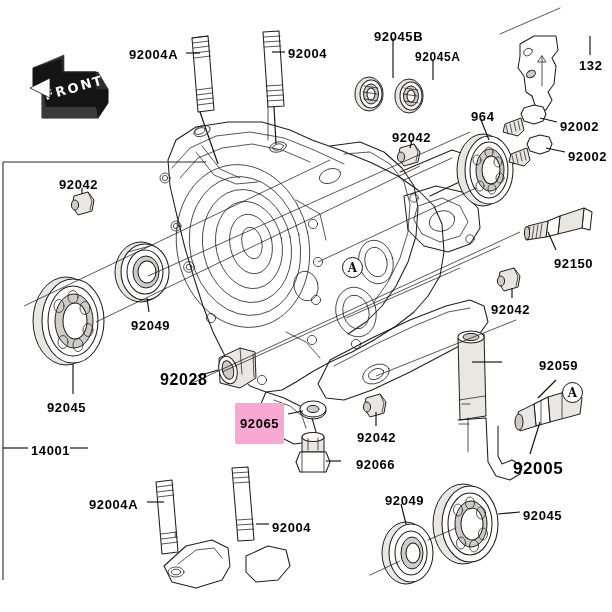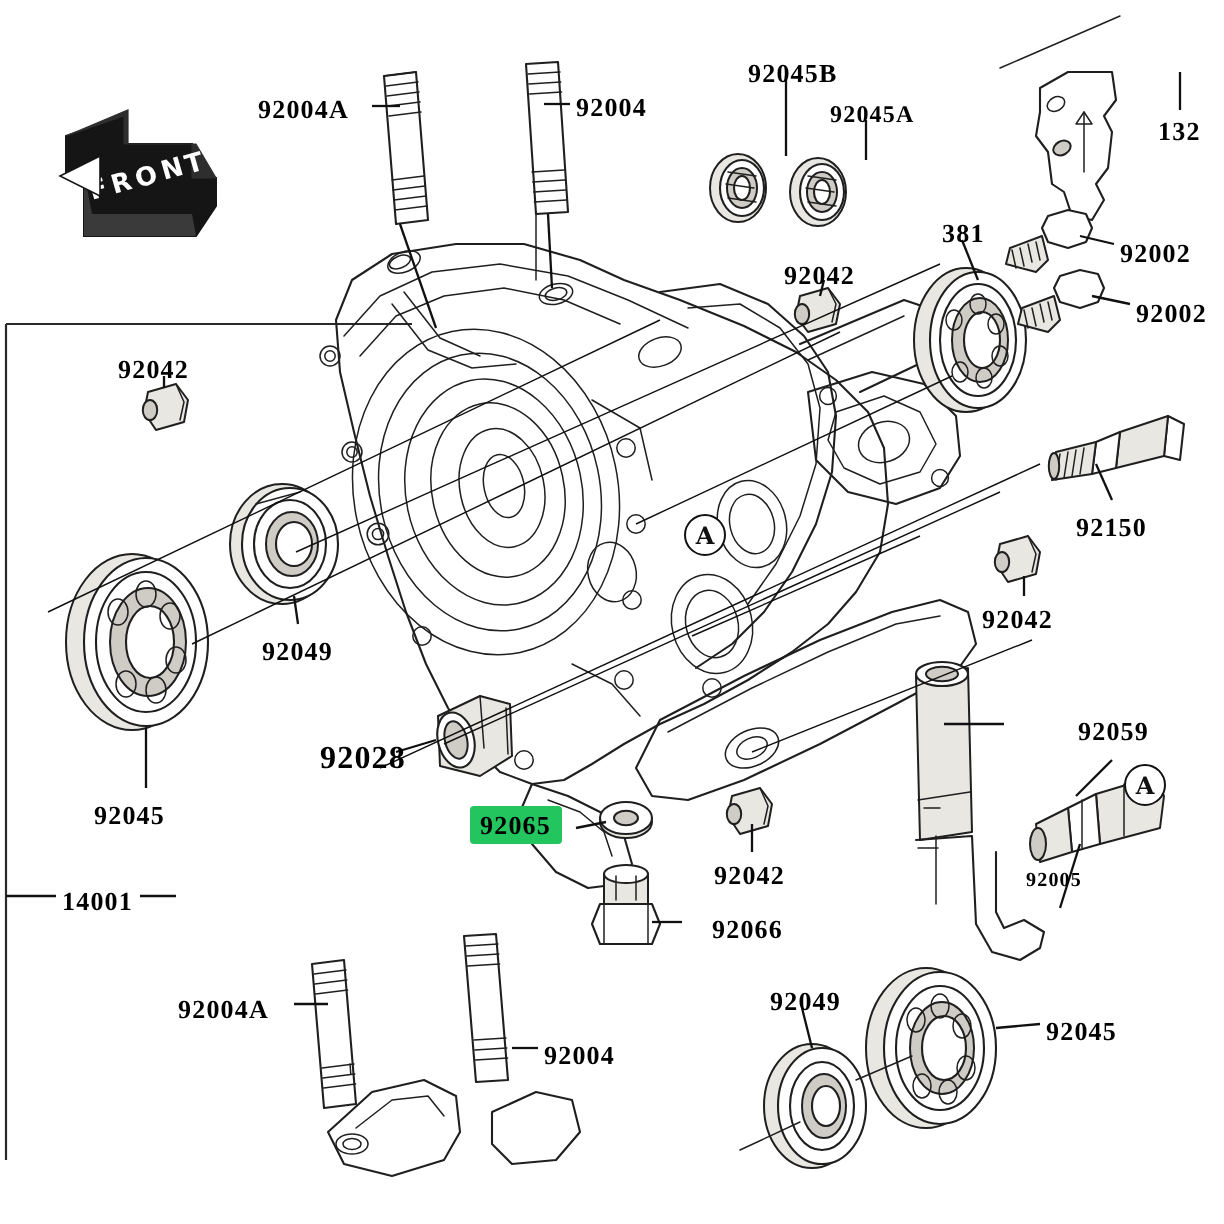--- a/index.html
+++ b/index.html
@@ -2,23 +2,23 @@
 <html><head>
 <meta charset="utf-8">
 <title>Parts Diagram</title>
 <style>
   html,body{margin:0;padding:0;background:#ffffff;}
   body{width:612px;height:612px;overflow:hidden;
        font-family:"DejaVu Sans","Liberation Sans",sans-serif;}
   #stage{position:relative;width:612px;height:612px;background:#fff;}
   #art{position:absolute;left:0;top:0;width:612px;height:612px;}
   .lbl{position:absolute;font-weight:bold;color:#000;white-space:nowrap;
-       font-family:Liberation Serif, serif;
+       font-family:Liberation Sans, sans-serif;
        letter-spacing:0.6px;line-height:1;}
-  .lbl.hl{background:#22c55e;padding:3px 5px;border-radius:2px;}
+  .lbl.hl{background:#f9a8d4;padding:14px 5px;border-radius:2px;}
   .cmark{position:absolute;width:19px;height:19px;border:1.6px solid #111;
          border-radius:50%;display:flex;align-items:center;justify-content:center;
          font-size:12px;font-weight:bold;color:#111;background:#fff;
          font-family:"DejaVu Serif","Liberation Serif",serif;}
 </style>
 </head>
 <body>
 
 <div id="stage">
 
@@ -455,36 +455,36 @@
       <path stroke-width="0.7" d="M346 318 L460 268"></path>
       <path stroke-width="0.7" d="M376 376 L516 320"></path>
     </g>
   </svg>
 
   <div class="lbl" style="left:129px;top:48px;font-size:13px;">92004A</div>
   <div class="lbl" style="left:288px;top:47px;font-size:13px;">92004</div>
   <div class="lbl" style="left:374px;top:30px;font-size:13px;">92045B</div>
   <div class="lbl" style="left:415px;top:51px;font-size:12px;">92045A</div>
   <div class="lbl" style="left:579px;top:59px;font-size:13px;">132</div>
-  <div class="lbl" style="left:471px;top:110px;font-size:13px;">381</div>
+  <div class="lbl" style="left:471px;top:110px;font-size:13px;">964</div>
   <div class="lbl" style="left:560px;top:120px;font-size:13px;">92002</div>
   <div class="lbl" style="left:568px;top:150px;font-size:13px;">92002</div>
   <div class="lbl" style="left:392px;top:131px;font-size:13px;">92042</div>
   <div class="lbl" style="left:59px;top:178px;font-size:13px;">92042</div>
-  <div class="lbl" style="left:538px;top:257px;font-size:13px;">92150</div>
+  <div class="lbl" style="left:554px;top:257px;font-size:13px;">92150</div>
   <div class="lbl" style="left:491px;top:303px;font-size:13px;">92042</div>
   <div class="lbl" style="left:131px;top:319px;font-size:13px;">92049</div>
   <div class="lbl" style="left:160px;top:372px;font-size:16px;">92028</div>
   <div class="lbl" style="left:47px;top:401px;font-size:13px;">92045</div>
   <div class="lbl" style="left:31px;top:444px;font-size:13px;">14001</div>
   <div class="lbl hl" style="left:240px;top:411px;font-size:13px;transform:translate(-5px,-8px);">92065</div>
   <div class="lbl" style="left:527px;top:359px;font-size:13px;margin-left:12px;">92059</div>
   <div class="lbl" style="left:357px;top:431px;font-size:13px;">92042</div>
   <div class="lbl" style="left:356px;top:458px;font-size:13px;">92066</div>
-  <div class="lbl" style="left:513px;top:436px;font-size:10px;">92005</div>
+  <div class="lbl" style="left:513px;top:460px;font-size:17px;">92005</div>
   <div class="lbl" style="left:89px;top:498px;font-size:13px;">92004A</div>
   <div class="lbl" style="left:272px;top:521px;font-size:13px;">92004</div>
   <div class="lbl" style="left:385px;top:494px;font-size:13px;">92049</div>
   <div class="lbl" style="left:523px;top:509px;font-size:13px;">92045</div>
 
   <div class="cmark" style="left:342px;top:257px;">A</div>
   <div class="cmark" style="left:562px;top:382px;">A</div>
 
 </div>
 

